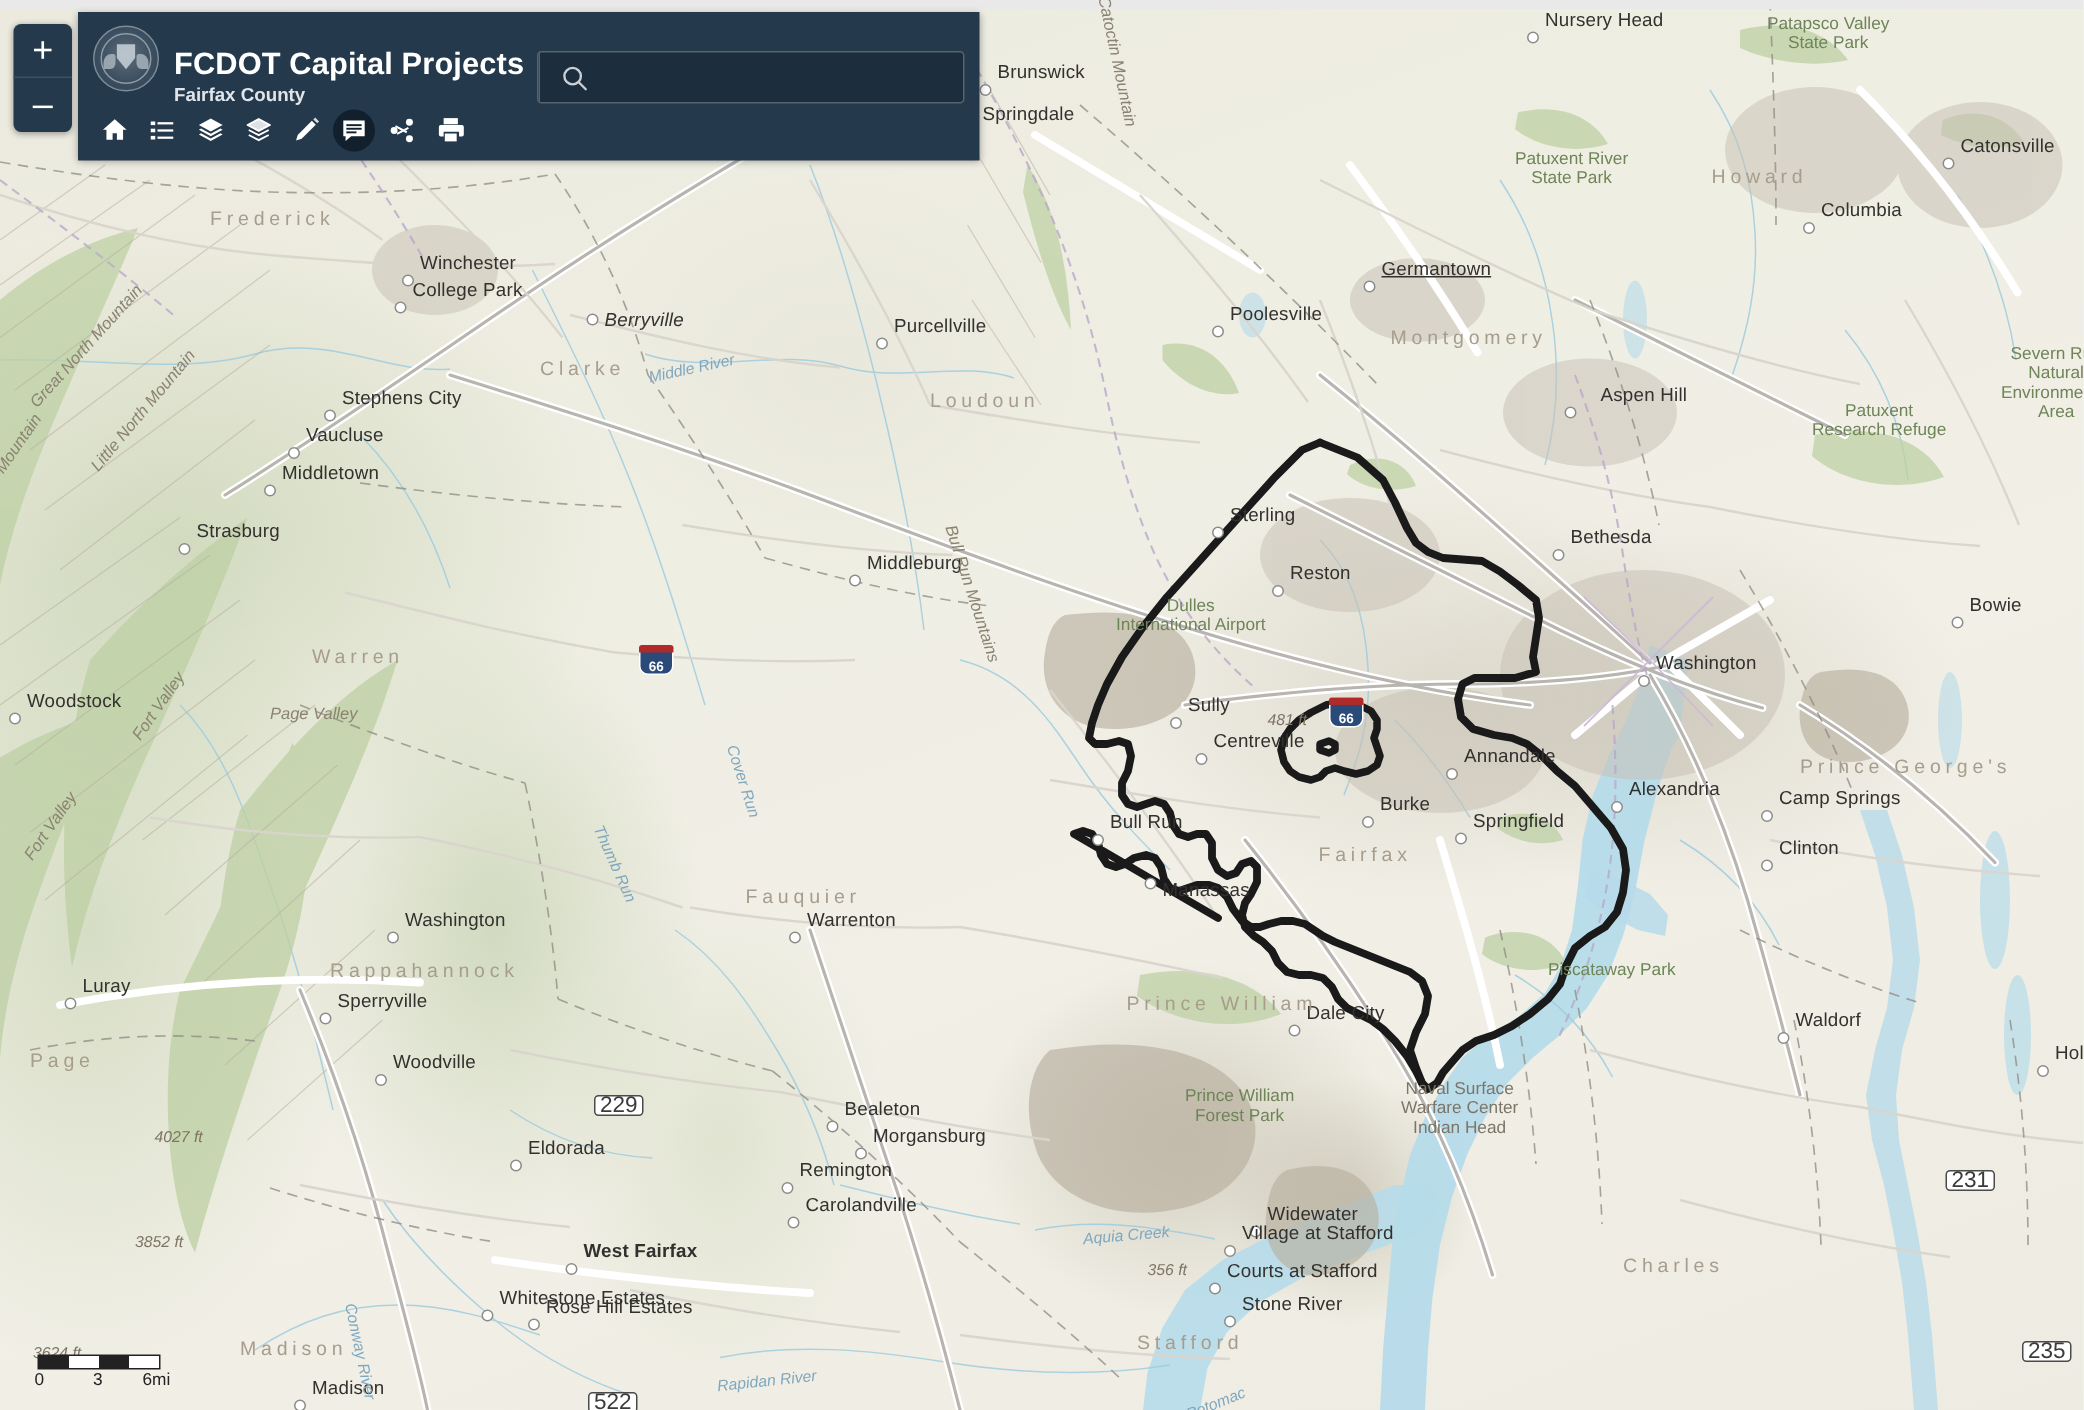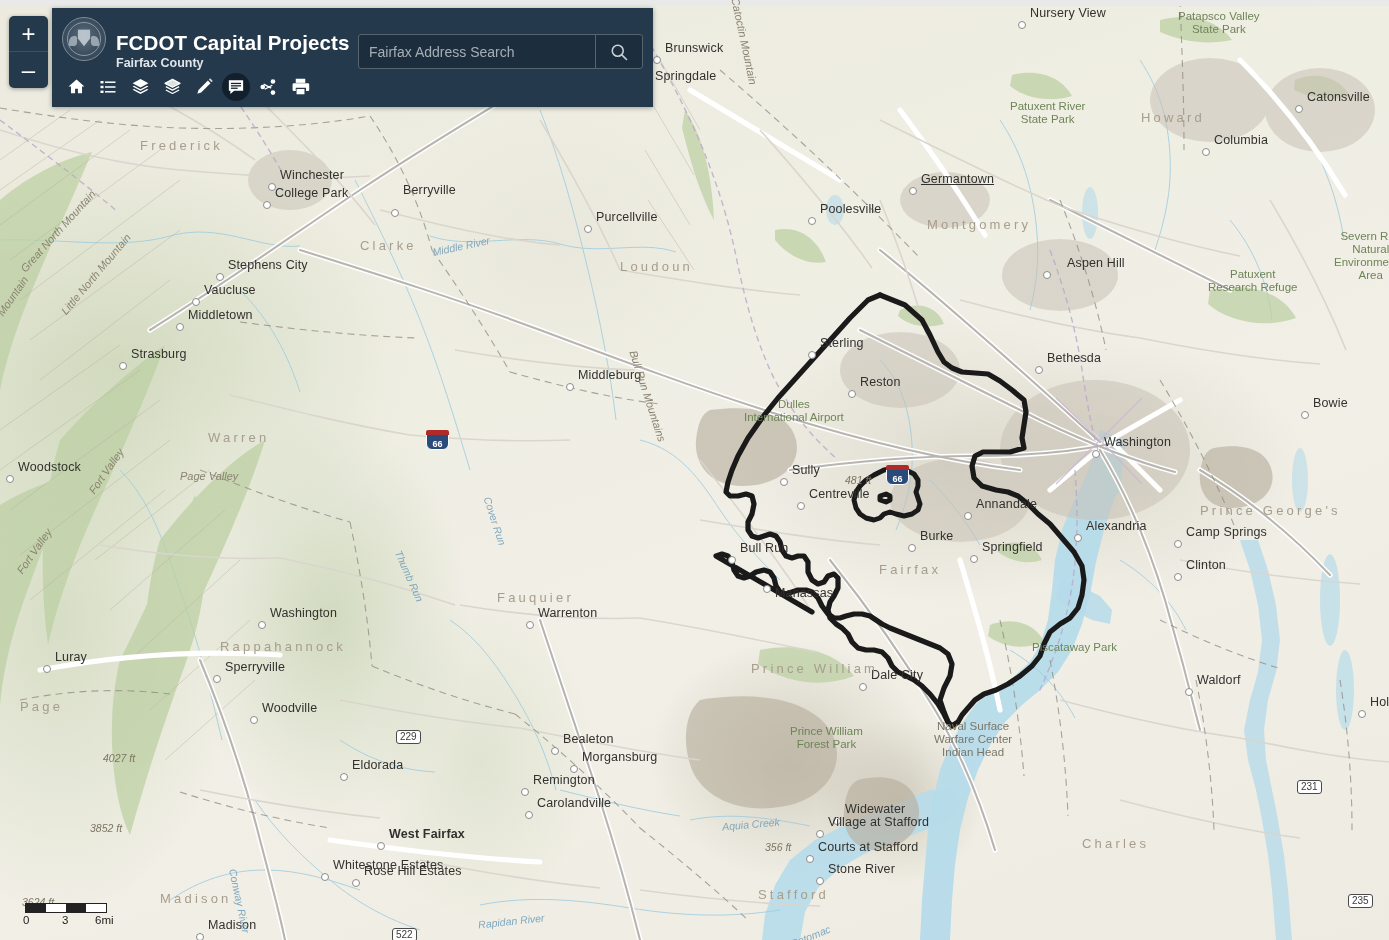--- a/index.html
+++ b/index.html
@@ -47,21 +47,21 @@
   .park      { font-size:11.5px; color:#6e8558; text-align:center; line-height:13px; }
   .water     { font-size:10.5px; color:#7fa8bf; font-style:italic; }
   .mountain  { font-size:11px; color:#8b8372; font-style:italic; }
   .elev      { font-size:10.5px; color:#7e7463; font-style:italic; }
   .milcenter { font-size:11.5px; color:#7b7668; text-align:center; line-height:13px;}
   .dot {
     position:absolute; width:6px; height:6px; border-radius:50%;
     background:#fff; border:1.2px solid #8b8b88; pointer-events:none;
   }
   .shield {
-    position:absolute; font-size:10px; color:#3b3b3b; background:#fff;
+    position:absolute; font-size:15px; color:#3b3b3b; background:#fff;
     border:1.2px solid #4a4a4a; border-radius:3px; padding:0px 3px;
     font-family:"Liberation Sans", sans-serif; line-height:12px;
   }
   .i-shield {
     position:absolute; width:21px; height:18px; color:#fff; font-size:9px;
     background:#2a4a7a; border:1.2px solid #fff; border-radius:3px 3px 6px 6px;
     text-align:center; line-height:18px; font-weight:bold;
   }
   .i-shield .top{ display:block; height:5px; background:#b02a2a;
     border-radius:2px 2px 0 0; margin:-1px -1px 0 -1px; }
@@ -429,21 +429,21 @@
       </g>
     </svg>
 
     <div class="toplight"></div>
 
     <div id="label-layer">
         <div class="lbl city" style="left: 280px; top: 168px;">Winchester</div>
         <div class="dot" style="left: 268px; top: 183px;"></div>
         <div class="lbl city" style="left: 275px; top: 186px;">College Park</div>
         <div class="dot" style="left: 263px; top: 201px;"></div>
-        <div class="lbl city" style="left: 403px; top: 183px;">Berryville</div>
+        <div class="lbl city" style="left: 403px; top: 206px; font-style: italic;">Berryville</div>
         <div class="dot" style="left: 391px; top: 209px;"></div>
         <div class="lbl city" style="left: 228px; top: 258px;">Stephens City</div>
         <div class="dot" style="left: 216px; top: 273px;"></div>
         <div class="lbl city" style="left: 204px; top: 283px;">Vaucluse</div>
         <div class="dot" style="left: 192px; top: 298px;"></div>
         <div class="lbl city" style="left: 188px; top: 308px;">Middletown</div>
         <div class="dot" style="left: 176px; top: 323px;"></div>
         <div class="lbl city" style="left: 131px; top: 347px;">Strasburg</div>
         <div class="dot" style="left: 119px; top: 362px;"></div>
         <div class="lbl city" style="left: 18px; top: 460px;">Woodstock</div>
@@ -461,21 +461,21 @@
         <div class="lbl city" style="left: 578px; top: 368px;">Middleburg</div>
         <div class="dot" style="left: 566px; top: 383px;"></div>
         <div class="lbl city" style="left: 665px; top: 41px;">Brunswick</div>
         <div class="dot" style="left: 653px; top: 56px;"></div>
         <div class="lbl city" style="left: 655px; top: 69px;">Springdale</div>
         <div class="dot" style="left: 643px; top: 84px;"></div>
         <div class="lbl city" style="left: 820px; top: 202px;">Poolesville</div>
         <div class="dot" style="left: 808px; top: 217px;"></div>
         <div class="lbl city" style="left: 921px; top: 172px; text-decoration: underline;">Germantown</div>
         <div class="dot" style="left: 909px; top: 187px;"></div>
-        <div class="lbl city" style="left: 1030px; top: 6px;">Nursery View</div>
+        <div class="lbl city" style="left: 1030px; top: 6px;">Nursery Head</div>
         <div class="dot" style="left: 1018px; top: 21px;"></div>
         <div class="lbl city" style="left: 1307px; top: 90px;">Catonsville</div>
         <div class="dot" style="left: 1295px; top: 105px;"></div>
         <div class="lbl city" style="left: 1214px; top: 133px;">Columbia</div>
         <div class="dot" style="left: 1202px; top: 148px;"></div>
         <div class="lbl city" style="left: 1055px; top: 256px; margin-left: 12px;">Aspen Hill</div>
         <div class="dot" style="left: 1043px; top: 271px;"></div>
         <div class="lbl city" style="left: 1047px; top: 351px;">Bethesda</div>
         <div class="dot" style="left: 1035px; top: 366px;"></div>
         <div class="lbl city" style="left: 1313px; top: 396px;">Bowie</div>
@@ -606,21 +606,20 @@
         <div class="wing-r"></div>
         <div class="crest"></div>
       </div>
 
       <div id="titles">
         <div id="app-title">FCDOT Capital Projects</div>
         <div id="app-sub">Fairfax County</div>
       </div>
 
       <div id="search-wrap">
-        <input id="search-input" type="text" placeholder="Fairfax Address Search" style="">
         <button id="search-btn">
           <svg width="20" height="20" viewBox="0 0 24 24" fill="none" stroke="#c9d0d6" stroke-width="1.9">
             <circle cx="10.5" cy="10.5" r="6.6"></circle>
             <line x1="15.4" y1="15.4" x2="21" y2="21" stroke-linecap="round"></line>
           </svg>
         </button>
       </div>
     </div>
 
     <div id="toolbar">

